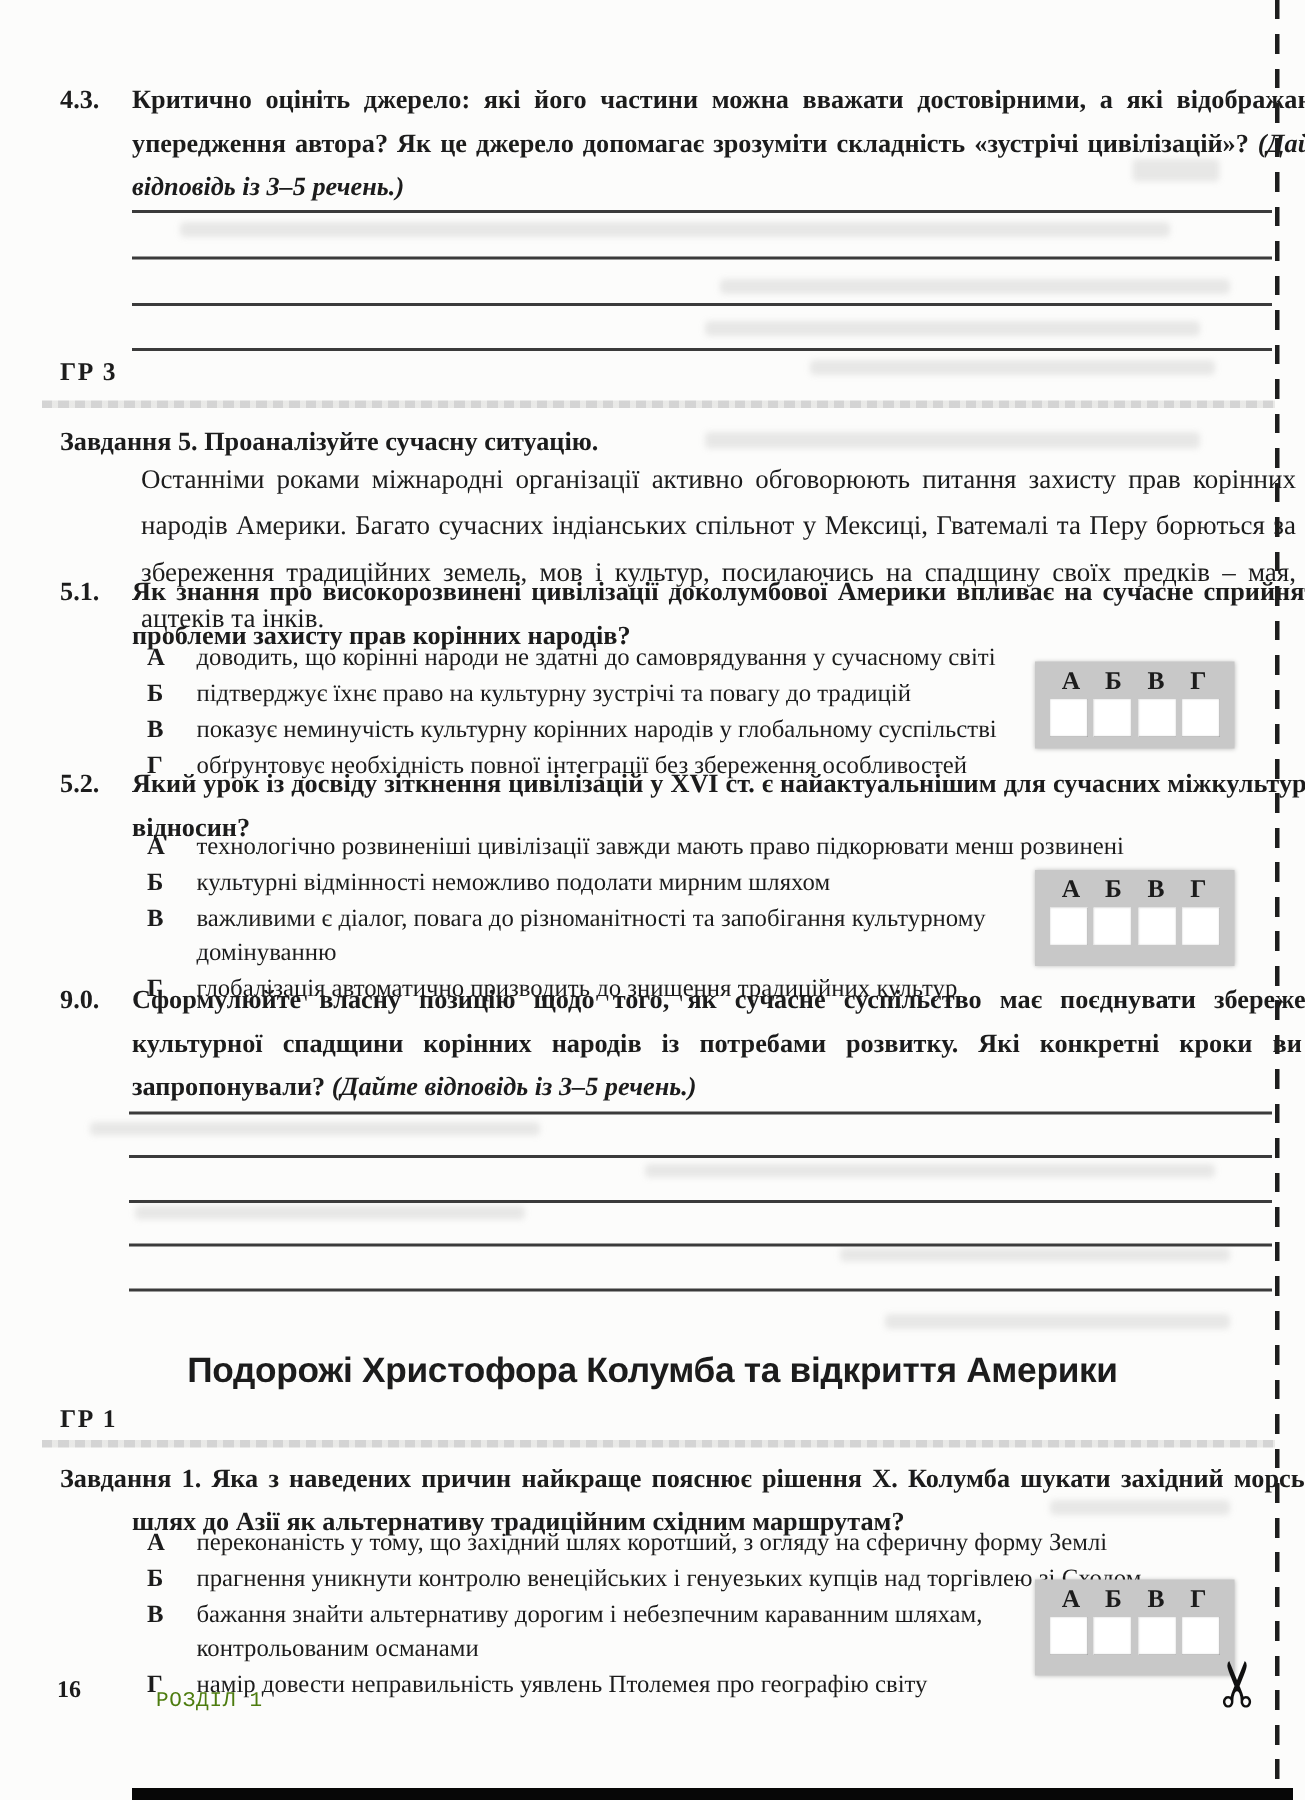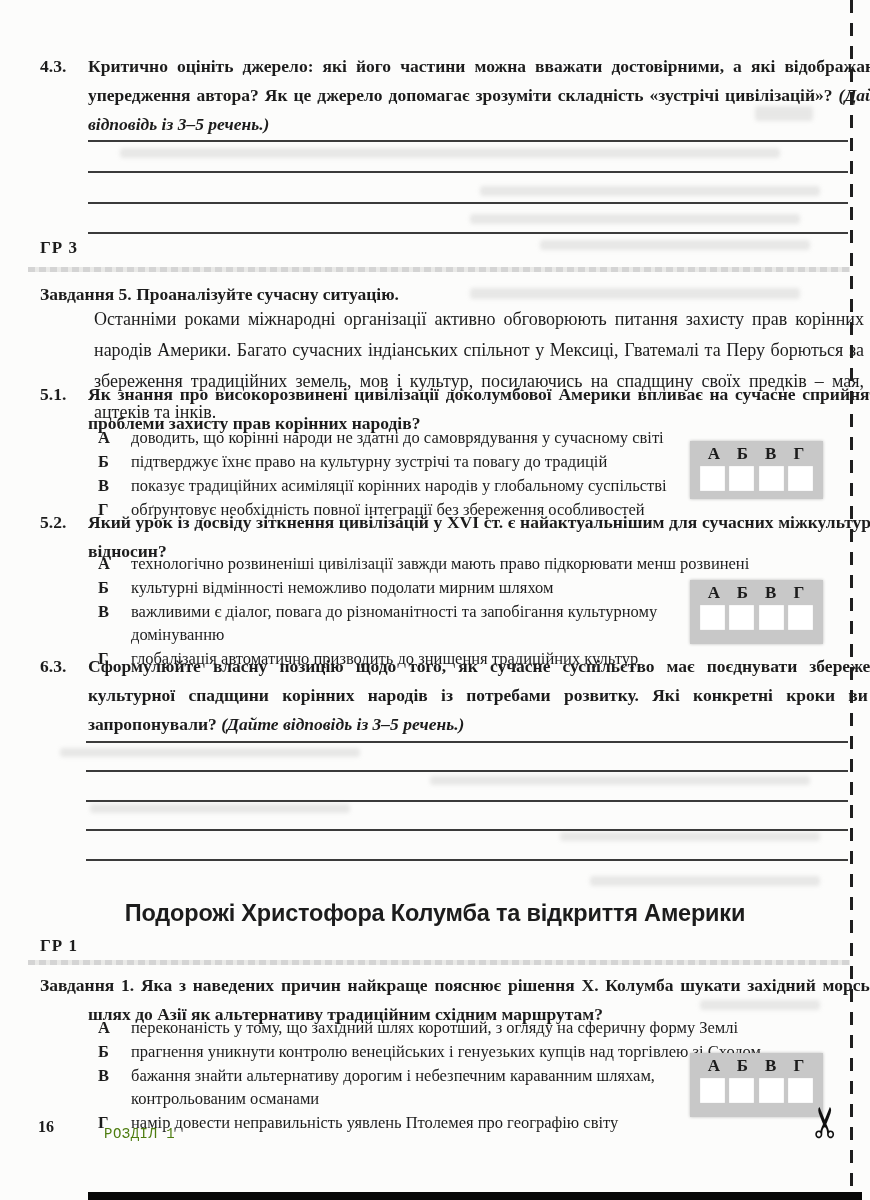--- a/index.html
+++ b/index.html
@@ -75,21 +75,21 @@
     <div class="opt">
         <span class="L">А</span>
         <span class="T">доводить, що корінні народи не здатні до самоврядування у сучасному світі</span>
       </div>
     <div class="opt">
         <span class="L">Б</span>
         <span class="T">підтверджує їхнє право на культурну зустрічі та повагу до традицій</span>
       </div>
     <div class="opt">
         <span class="L">В</span>
-        <span class="T">показує традиційних асиміляції корінних народів у глобальному суспільстві</span>
+        <span class="T">показує неминучість культурну корінних народів у глобальному суспільстві</span>
       </div>
     <div class="opt">
         <span class="L">Г</span>
         <span class="T">обґрунтовує необхідність повної інтеграції без збереження особливостей</span>
       </div>
   </div>
 
   <div class="abs ansbox" style="left:690px;top:441px;width:133px;height:58px;">
     <div class="letters">
       <span>А</span>
@@ -136,21 +136,21 @@
     </div>
     <div class="cells">
       <div class="cell"></div>
       <div class="cell"></div>
       <div class="cell"></div>
       <div class="cell"></div>
     </div>
   </div>
 
   <div class="abs stem hang" style="left:40px;top:652px;width:812px;">
-    <span class="qnum">6.3.</span><span>Сформулюйте власну позицію щодо того, як сучасне суспільство має поєднувати збереження культурної спадщини корінних народів із потребами розвитку. Які конкретні кроки ви би запропонували? </span><span class="hint">(Дайте відповідь із 3–5 речень.)</span>
+    <span class="qnum">9.0.</span><span>Сформулюйте власну позицію щодо того, як сучасне суспільство має поєднувати збереження культурної спадщини корінних народів із потребами розвитку. Які конкретні кроки ви би запропонували? </span><span class="hint">(Дайте відповідь із 3–5 речень.)</span>
   </div>
 
   <div class="abs wlines" style="left:86px;top:713px;width:762px;">
     <div class="wline" style="height:28px;"></div>
     <div class="wline" style="height:27px;"></div>
     <div class="wline" style="height:28px;"></div>
     <div class="wline" style="height:27px;"></div>
     <div class="wline" style="height:28px;"></div>
   </div>
 

